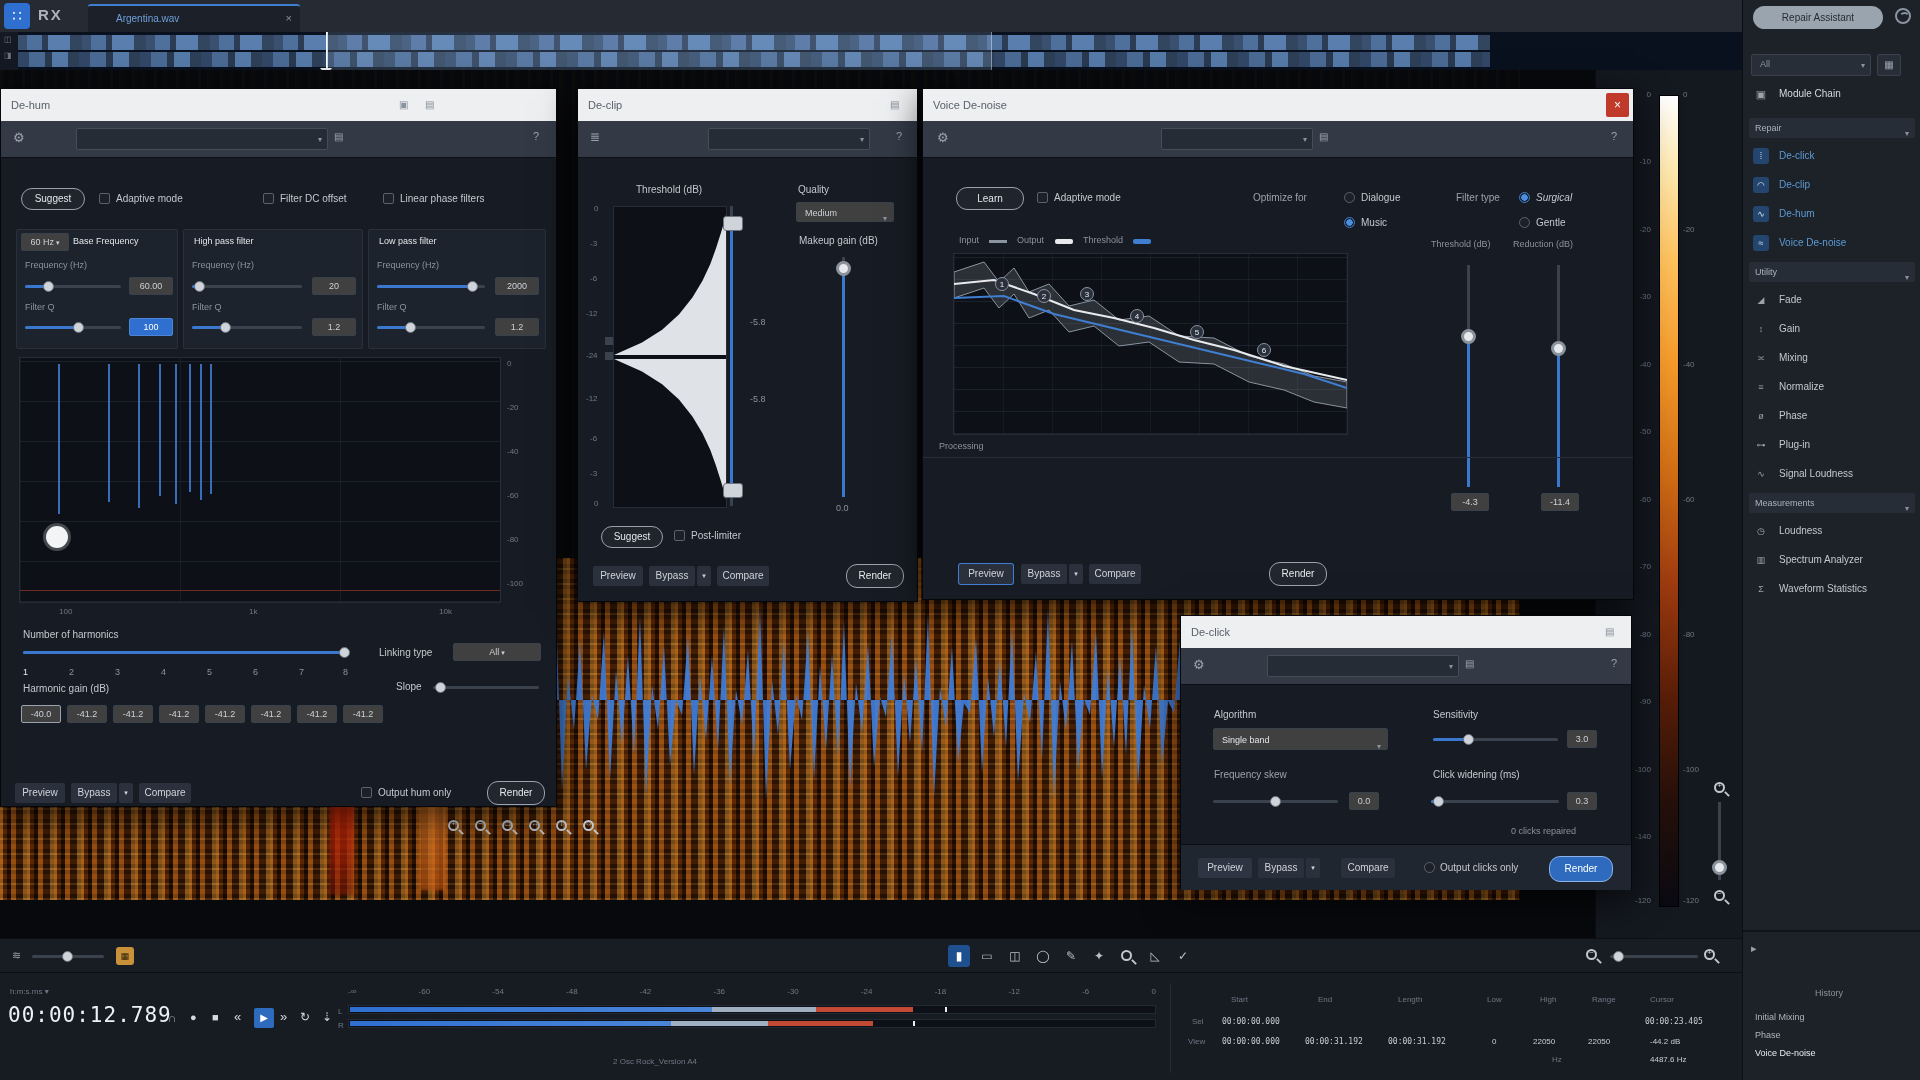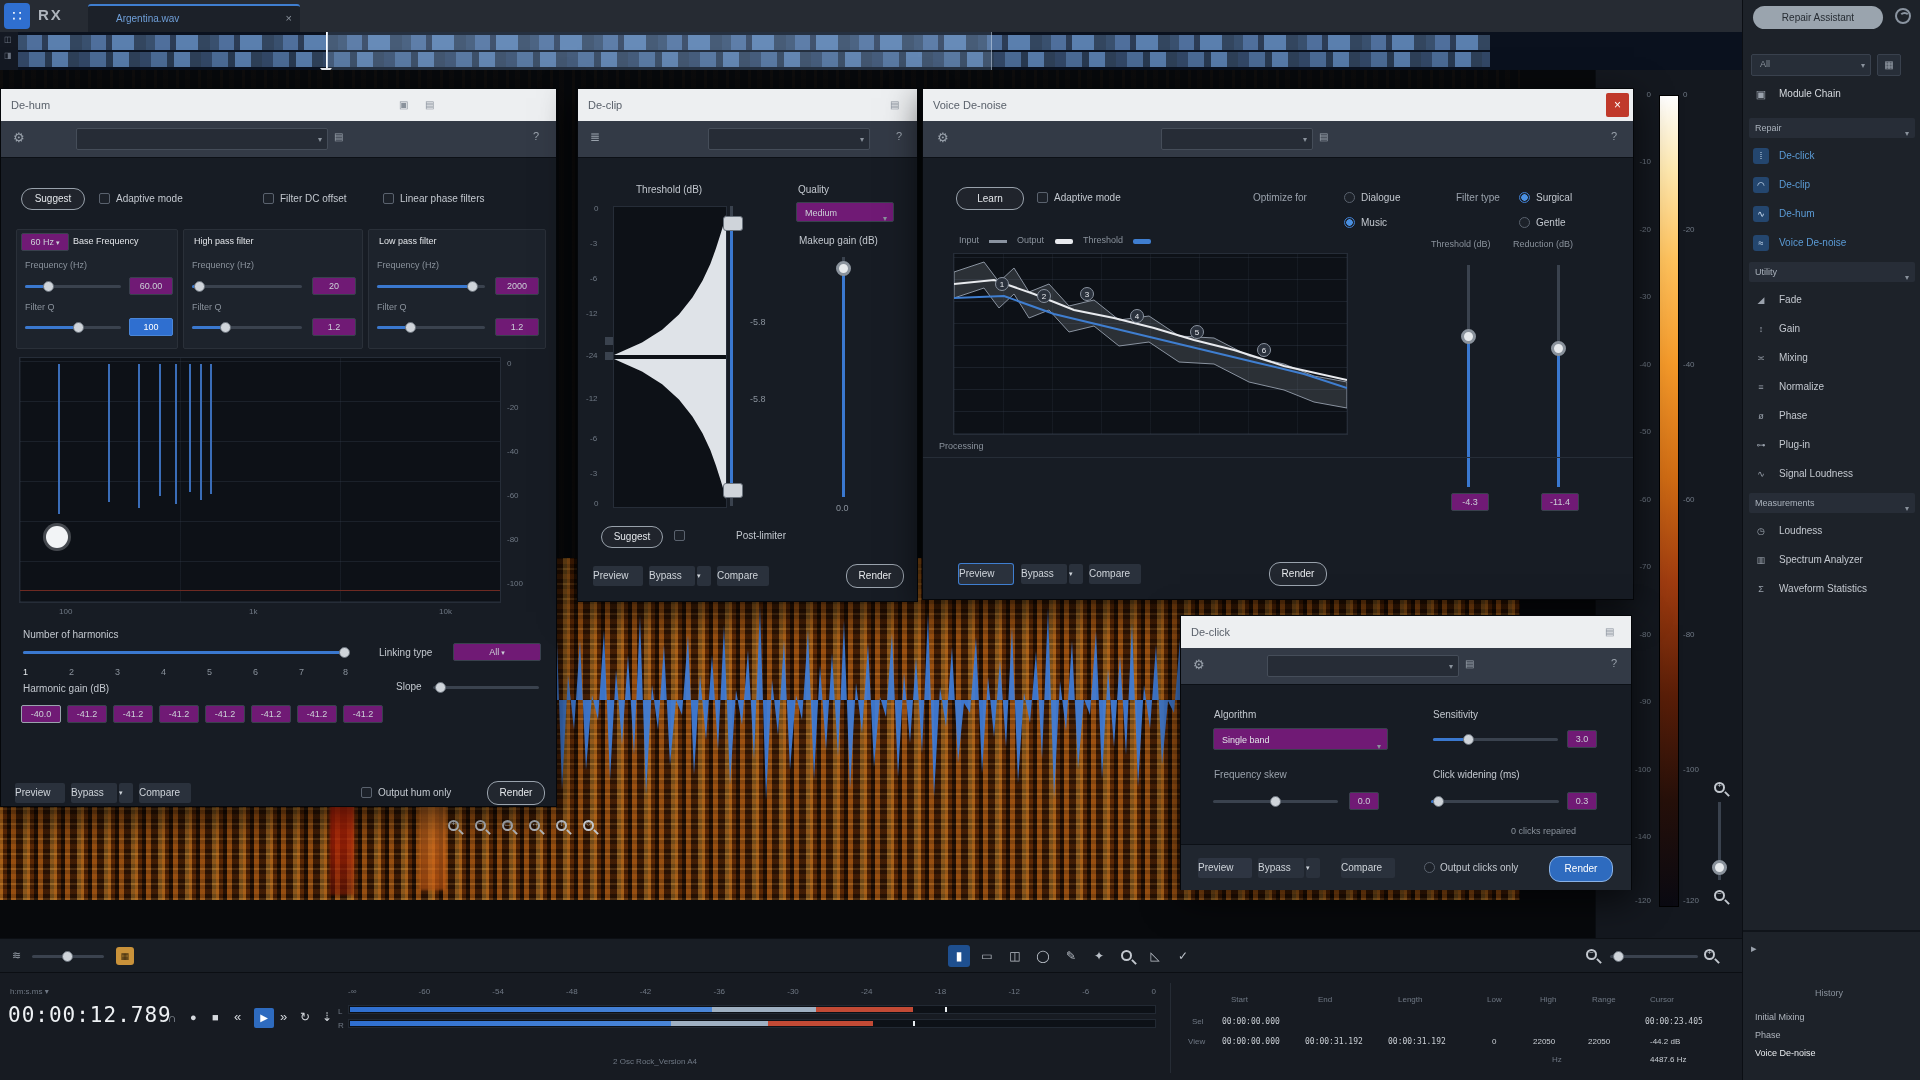--- a/index.html
+++ b/index.html
@@ -9,38 +9,38 @@
   .nw{white-space:nowrap;}
   
   .win{position:absolute;background:#171c24;border:1px solid #05070a;box-shadow:0 10px 34px rgba(0,0,0,.65);}
   .wtitle{position:absolute;left:0;top:0;right:0;height:32px;background:#edeff1;color:#5a616b;
           font-size:11px;line-height:32px;padding-left:10px;box-sizing:border-box;}
   .whdr{position:absolute;left:0;top:32px;right:0;height:36px;background:#333a46;border-bottom:1px solid #0c1016;}
   .preset{position:absolute;background:#262c36;border:1px solid #454d59;height:20px;border-radius:2px;}
   .dd{position:absolute;color:#8a929c;font-size:8px;}
   .pill{position:absolute;border:1px solid #98a1ab;border-radius:11px;color:#e3e6ea;font-size:10px;
         text-align:center;background:rgba(255,255,255,.04);}
-  .btn{position:absolute;background:#2a313c;border-radius:2px;color:#cfd4da;font-size:10px;}
+  .btn{position:absolute;background:#2a313c;border-radius:2px;color:#cfd4da;font-size:10px;text-align:center;}
   .btn.active{box-shadow:0 0 0 1px #3f7ed0;}
   .render{position:absolute;border:1px solid #9aa3ad;border-radius:11px;color:#e6e9ec;font-size:10px;
           text-align:center;background:rgba(255,255,255,.05);}
   .render.blue{background:#2e6bbf;border-color:#8ab2e6;color:#fff;}
   .chk{position:absolute;width:11px;height:11px;background:#1c2129;border:1px solid #5a626e;border-radius:2px;box-sizing:border-box;}
   .radio{position:absolute;width:11px;height:11px;background:#1c2129;border:1px solid #5a626e;border-radius:50%;box-sizing:border-box;}
   .radio.on{border-color:#3f7ed0;background:radial-gradient(circle at 50% 50%,#4a90e2 0 3px,#1c2129 3.5px);}
   .lbl{position:absolute;color:#c3c8cf;font-size:10px;white-space:nowrap;}
   .slbl{position:absolute;color:#8a929c;font-size:9px;white-space:nowrap;}
   .tlbl{position:absolute;color:#6f7884;font-size:8px;white-space:nowrap;}
   .hsl{position:absolute;height:3px;background:#3a424e;border-radius:2px;}
   .hsl .fill{position:absolute;left:0;top:0;height:3px;background:#3a78cf;border-radius:2px;}
   .hsl .hnd{position:absolute;width:11px;height:11px;border-radius:50%;background:#cfd4da;top:-4px;border:1px solid #6a727c;box-sizing:border-box;}
   .vsl{position:absolute;width:3px;background:#3a424e;}
   .vsl .vfill{position:absolute;left:0;width:3px;background:#3a78cf;}
   .vhnd{position:absolute;width:15px;height:15px;border-radius:50%;background:#e6e9ec;border:3px solid #8a929c;box-sizing:border-box;}
-  .val{position:absolute;background:#701a75;border:1px solid #39414d;color:#ccd1d7;font-size:9px;
+  .val{position:absolute;background:#404040;border:1px solid #39414d;color:#ccd1d7;font-size:9px;
        text-align:center;height:16px;line-height:16px;border-radius:2px;}
   .val.blue{background:#2f6fd0;color:#fff;border-color:#4a86d8;}
   .graph{position:absolute;background:#0d1117;border:1px solid #262d38;
          background-image:repeating-linear-gradient(0deg,rgba(60,70,86,.28) 0 1px,transparent 1px 36px);}
   .sect{position:absolute;background:#1d232c;border:1px solid #2a3039;border-radius:2px;}
   .ic{position:absolute;color:#9aa2ac;}
   .gear{font-size:13px;color:#9aa2ac;}
   .qm{font-size:11px;color:#9aa2ac;}
   .notch{position:absolute;width:2px;background:#3a6db8;}
   .node{position:absolute;width:14px;height:14px;border-radius:50%;background:#2a313c;border:1px solid #8a93a0;
@@ -359,21 +359,21 @@
     </div>
     <span class="lbl" style="left:221px;top:146px;">Makeup gain (dB)</span>
     <div class="vsl" style="left:264px;top:168px;height:240px;">
       <div class="vfill" style="top:14px;height:226px;"></div>
     </div>
     <div class="vhnd" style="left:258px;top:172px;"></div>
     <span class="slbl" style="left:258px;top:414px;">0.0</span>
 
     <div class="pill" style="left:23px;top:437px;width:60px;height:20px;line-height:20px;">Suggest</div>
     <div class="chk" style="left:96px;top:441px;"></div>
-    <span class="lbl" style="left:113px;top:441px;margin-left:45px;">Post-limiter</span>
+    <span class="lbl" style="left:113px;top:441px;">Post-limiter</span>
     <div class="btn" style="left:15px;top:477px;width:50px;height:20px;line-height:20px;">Preview</div>
     <div class="btn" style="left:71px;top:477px;width:46px;height:20px;line-height:20px;">Bypass</div>
     <div class="btn" style="left:119px;top:477px;width:14px;height:20px;line-height:20px;font-size:7px;">▾</div>
     <div class="btn" style="left:139px;top:477px;width:52px;height:20px;line-height:20px;">Compare</div>
     <div class="render" style="left:268px;top:475px;width:56px;height:22px;line-height:22px;">Render</div>
   </div>
 
   <div class="win" style="left:922px;top:88px;width:710px;height:510px;">
     <div class="wtitle">
       <span>Voice De-noise</span>
@@ -390,21 +390,21 @@
     <div class="pill" style="left:33px;top:98px;width:66px;height:21px;line-height:21px;">Learn</div>
     <div class="chk" style="left:114px;top:103px;"></div>
     <span class="lbl" style="left:131px;top:103px;">Adaptive mode</span>
     <span class="lbl" style="left:330px;top:103px;color:#9aa2ac;">Optimize for</span>
     <div class="radio" style="left:421px;top:103px;"></div>
     <span class="lbl" style="left:438px;top:103px;">Dialogue</span>
     <div class="radio on" style="left:421px;top:128px;"></div>
     <span class="lbl" style="left:438px;top:128px;">Music</span>
     <span class="lbl" style="left:533px;top:103px;color:#9aa2ac;">Filter type</span>
     <div class="radio on" style="left:596px;top:103px;"></div>
-    <span class="lbl" style="left:613px;top:103px;">Surgical</span>
+    <span class="lbl" style="left:613px;top:103px;font-style:italic;">Surgical</span>
     <div class="radio" style="left:596px;top:128px;"></div>
     <span class="lbl" style="left:613px;top:128px;">Gentle</span>
 
     <span class="slbl" style="left:36px;top:146px;">Input</span>
     <div class="abs" style="left:66px;top:151px;width:18px;height:3px;background:#8a93a0;"></div>
     <span class="slbl" style="left:94px;top:146px;">Output</span>
     <div class="abs" style="left:132px;top:150px;width:18px;height:5px;background:#e8eaee;border-radius:2px;"></div>
     <span class="slbl" style="left:160px;top:146px;">Threshold</span>
     <div class="abs" style="left:210px;top:150px;width:18px;height:5px;background:#3f7ed0;border-radius:2px;"></div>
 

